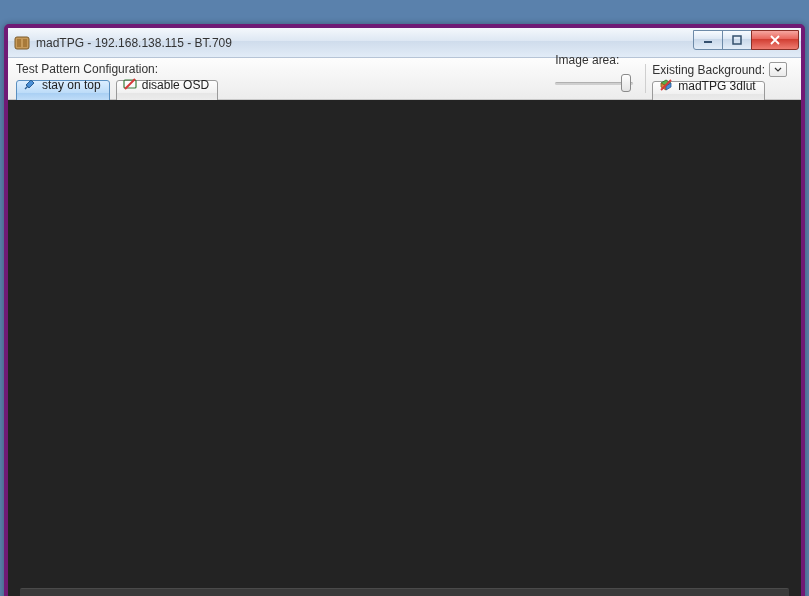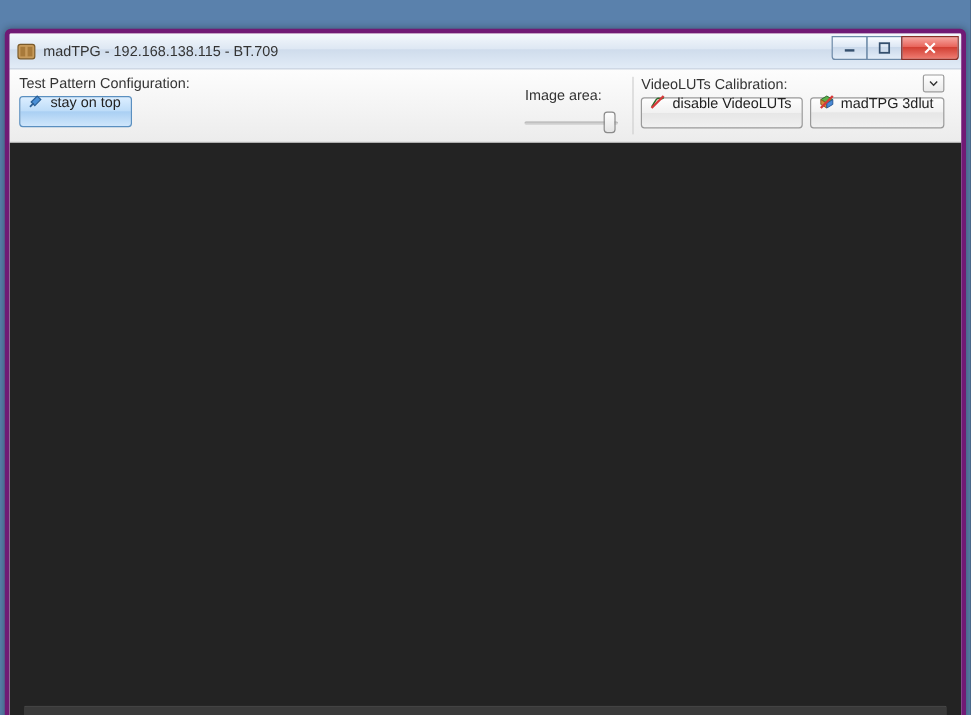--- a/index.html
+++ b/index.html
@@ -49,21 +49,21 @@
   }
   .win-btn.min { border-radius: 0 0 0 3px; }
   .win-btn.close {
     width: 48px;
     background: linear-gradient(#f6a6a0,#e8645a 45%,#d13e32 46%,#ef7d72);
     border-color:#8a2f27;
     border-radius: 0 0 3px 0;
   }
   .win-btn.max { border-radius: 0; }
   .toolbar {
-    height: 61px;
+    height: 42px;
     background: linear-gradient(#fdfdfd,#ececec);
     border-bottom: 1px solid #c9c9c9;
     display: flex;
     align-items: stretch;
     padding: 0 8px;
   }
   .section {
     display: flex;
     flex-direction: column;
     padding: 4px 6px 4px 0;
@@ -185,56 +185,56 @@
       <div class="section-row">
         <div class="btn active">
           <span>
             <svg width="14" height="14" viewBox="0 0 14 14">
                 <path d="M3 8 L8 3 L11 6 L6 11 Z" fill="#4a8fd6" stroke="#2a5f96"></path>
                 <line x1="5" y1="9" x2="2" y2="12" stroke="#2a5f96" stroke-width="1.5"></line>
               </svg>
           </span>
           <span>stay on top</span>
         </div>
+        <div class="btn">
+          <span>
+            <svg width="14" height="14" viewBox="0 0 14 14">
+                <rect x="1" y="3" width="12" height="8" rx="1" fill="none" stroke="#3a7a3a" stroke-width="1.2"></rect>
+                <line x1="2" y1="12" x2="12" y2="2" stroke="#d63a3a" stroke-width="2"></line>
+              </svg>
+          </span>
+          <span>disable OSD</span>
+        </div>
       </div>
     </div>
 
     <div class="section sliders-section" style="padding-top:4px;">
       <div style="display:flex; gap:10px; align-items:flex-start;">
         <div class="slider-group">
           <div class="section-label" style="margin:0 0 2px 0;">Image area:</div>
           <div class="slider">
             <div class="slider-track"></div>
             <div class="slider-thumb" style="left:66px"></div>
           </div>
         </div>
       </div>
     </div>
 
     <div class="section-divider"></div>
 
     <div class="section calib-section">
       <div class="section-label label-with-dd">
-        <span>VideoLUTs Calibration:</span>
+        <span>Existing Background:</span>
         <span class="dropdown-btn" style="margin-left:auto;">
           <svg width="8" height="6">
               <path d="M1 1 L4 4 L7 1" fill="none" stroke="#333" stroke-width="1.2"></path>
             </svg>
         </span>
       </div>
       <div class="section-row">
-        <div class="btn">
-          <span>
-            <svg width="14" height="14" viewBox="0 0 14 14">
-                <path d="M2 11 C4 9 5 5 7 4 C9 3 11 6 12 3" fill="none" stroke="#2a6a2a" stroke-width="1.3"></path>
-                <line x1="2" y1="12" x2="12" y2="2" stroke="#d63a3a" stroke-width="2"></line>
-              </svg>
-          </span>
-          <span>disable VideoLUTs</span>
-        </div>
         <div class="btn">
           <span>
             <svg width="14" height="14" viewBox="0 0 14 14">
                 <polygon points="7,2 12,5 7,8 2,5" fill="#5ab04a" stroke="#2a6a2a" stroke-width="0.8"></polygon>
                 <polygon points="2,5 7,8 7,12 2,9" fill="#d68a3a" stroke="#8a5a1a" stroke-width="0.8"></polygon>
                 <polygon points="12,5 7,8 7,12 12,9" fill="#4a8ad6" stroke="#2a5a96" stroke-width="0.8"></polygon>
                 <line x1="2" y1="12" x2="12" y2="2" stroke="#d63a3a" stroke-width="2"></line>
               </svg>
           </span>
           <span>madTPG 3dlut</span>

